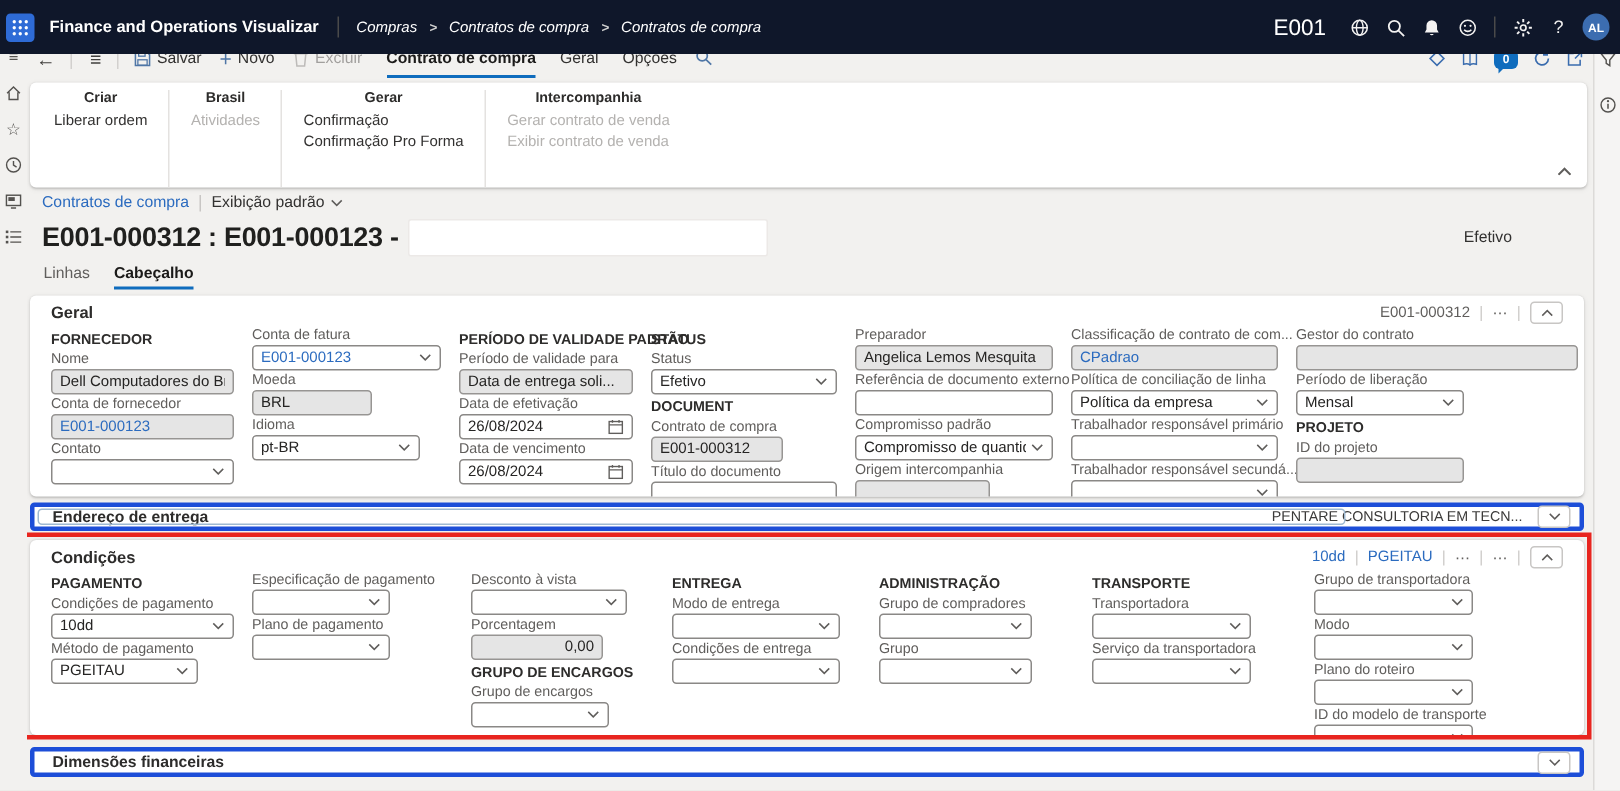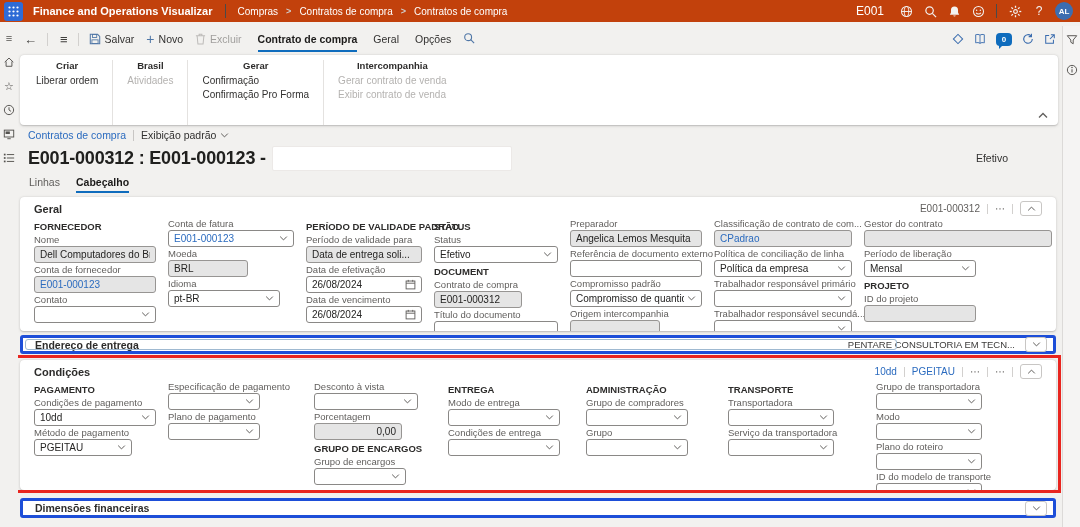--- a/index.html
+++ b/index.html
@@ -1,30 +1,30 @@
 <!DOCTYPE html>
 <html><head>
 <meta charset="utf-8">
 <style>
   * { box-sizing: border-box; margin: 0; padding: 0; }
   html,body { background:#e8e6e3; }
   body { font-family:"Liberation Sans", sans-serif; }
   .screen { position:relative; width:1080px; height:527px; background:#f2f1ef; overflow:hidden; }
 
   
-  .topbar { position:absolute; top:0; left:0; right:0; height:22px; background:#c2410c; display:flex; align-items:center; color:#fff; z-index:20; }
+  .topbar { position:absolute; top:0; left:0; right:0; height:36px; background:#0f172a; display:flex; align-items:center; color:#fff; z-index:20; }
   .waffle { width:26px; height:26px; display:flex; align-items:center; justify-content:center; cursor:pointer; }
   .waffle-tile { width:19px; height:19px; background:#2e6bd6; border-radius:3px; display:flex; align-items:center; justify-content:center; }
   .app-title { font-size:11px; font-weight:bold; margin-left:7px; white-space:nowrap; cursor:pointer; }
   .tb-sep { width:1px; height:14px; background:#4a4a4a; margin:0 12px; }
-  .breadcrumb { display:flex; align-items:flex-start; gap:8px; font-size:10px; color:#fff; }
+  .breadcrumb { display:flex; align-items:flex-start; gap:8px; font-size:10px; color:#fff;font-style:italic; }
   .bc-item { cursor:pointer; white-space:nowrap; }
   .bc-sep { font-size:9px; font-weight:bold; color:#d0d0d0; }
   .tb-right { margin-left:auto; display:flex; align-items:center; }
-  .company { font-size:12px; margin-right:10px; cursor:pointer; }
+  .company { font-size:15px; margin-right:10px; cursor:pointer; }
   .tb-btn { width:24px; height:26px; display:flex; align-items:center; justify-content:center; color:#f3f2f1; cursor:pointer; }
   .tb-btn svg { display:block; }
   .help-btn { font-size:12px; }
   .avatar { width:18px; height:18px; border-radius:50%; background:#3c6db0; color:#fff; font-size:8px; font-weight:bold; display:flex; align-items:center; justify-content:center; margin:0 7px 0 4px; cursor:pointer; }
 
   
   .left-rail { position:absolute; top:26px; left:0; bottom:0; width:18px; background:#f2f1ef; display:flex; flex-direction:column; align-items:center; padding-top:5px; gap:10px; color:#54524f; z-index:10; }
   .rail-btn { width:14px; height:14px; display:flex; align-items:center; justify-content:center; font-size:11px; cursor:pointer; color:#54524f; }
   .right-rail { position:absolute; top:26px; right:0; bottom:0; width:18px; background:#f5f4f3; border-left:1px solid #dcdad8; display:flex; flex-direction:column; align-items:center; padding-top:7px; gap:16px; z-index:10; }
 

